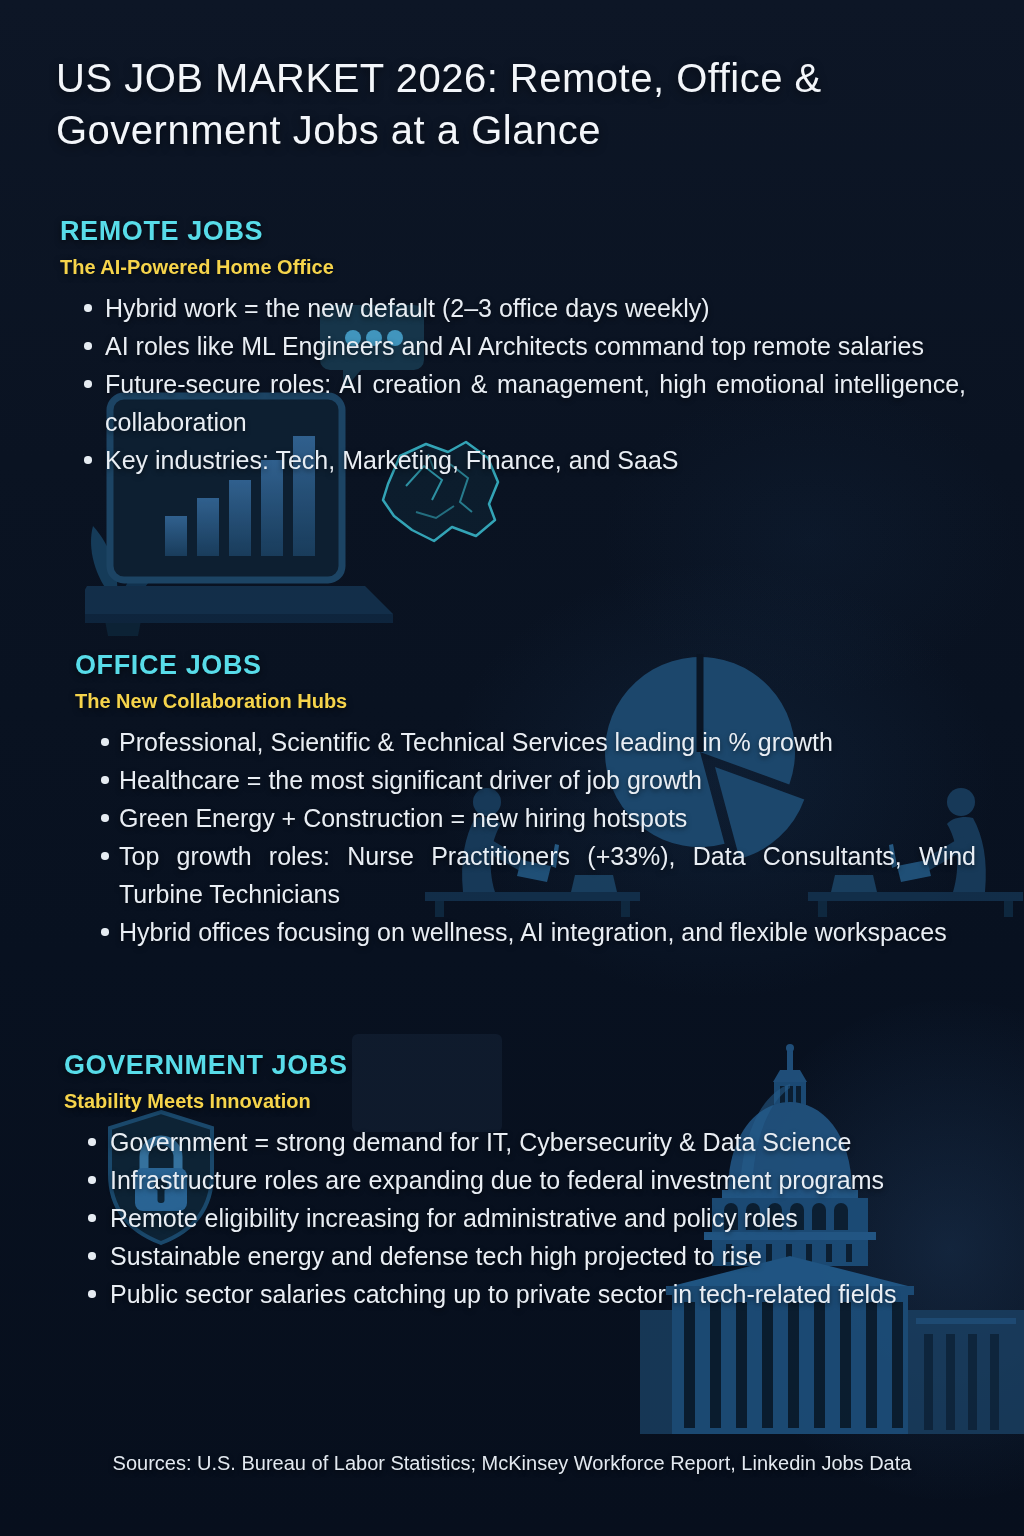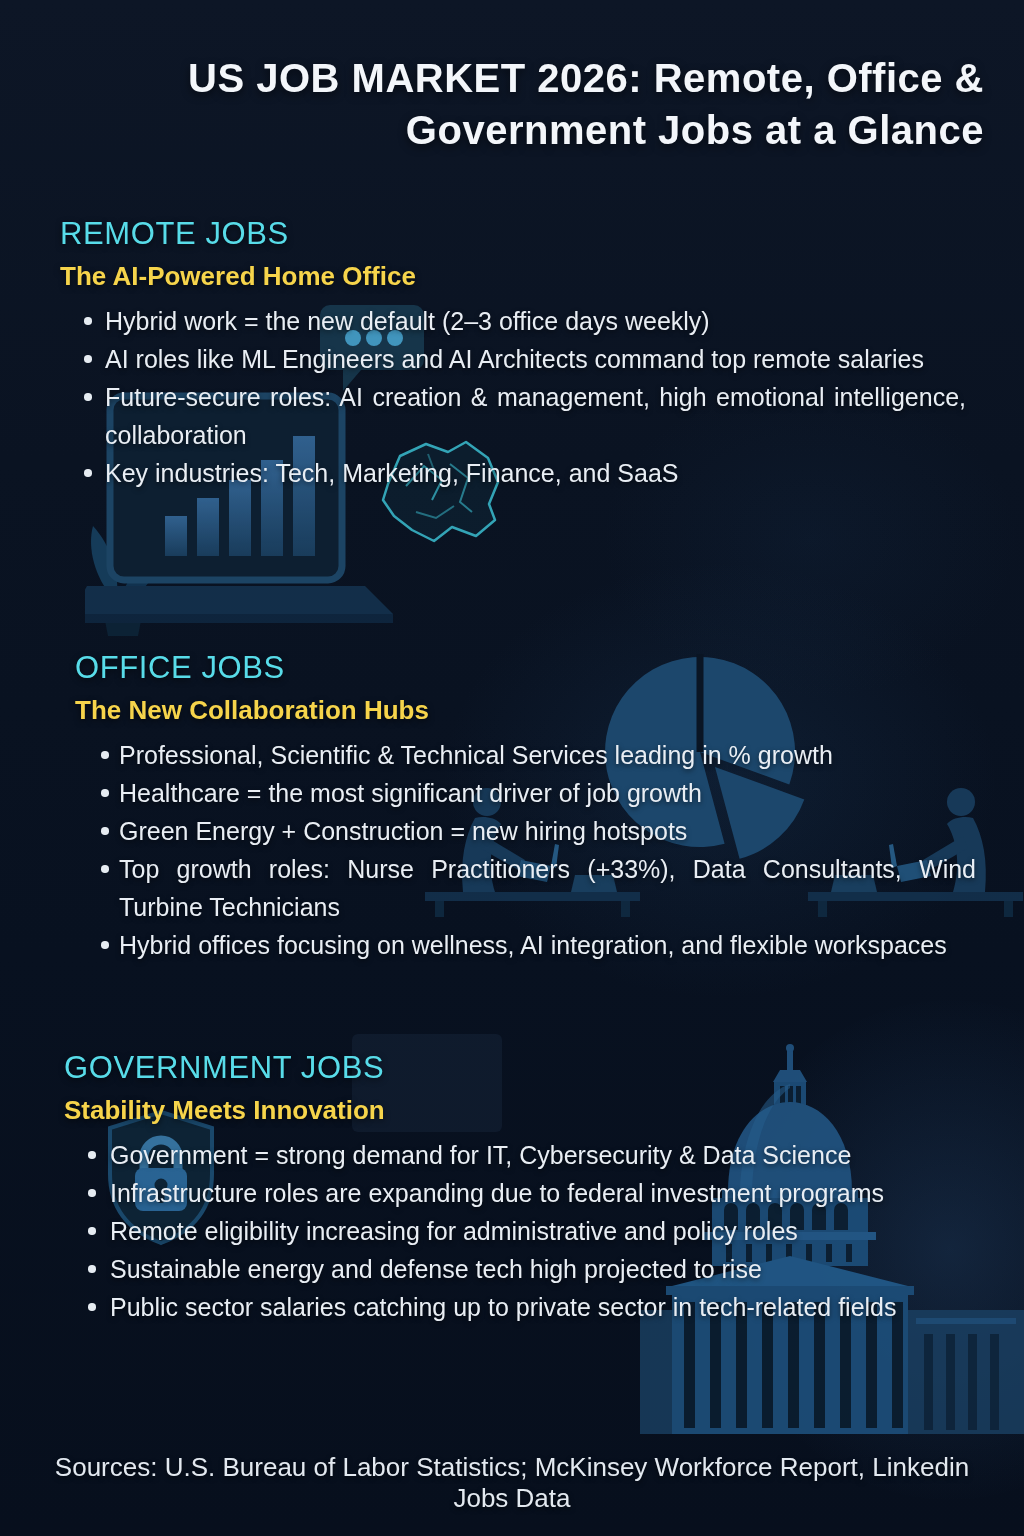--- a/index.html
+++ b/index.html
@@ -20,53 +20,53 @@
     background:radial-gradient(ellipse at center,rgba(52,96,146,.26),rgba(52,96,146,0) 72%);}
   .haze-gov-box{left:352px;top:1034px;width:150px;height:98px;border-radius:6px;
     background:rgba(80,120,165,.10);}
   .haze-mid{left:600px;top:380px;width:420px;height:320px;
     background:radial-gradient(ellipse at center,rgba(28,60,96,.14),rgba(28,60,96,0) 70%);}
   
   .illus{position:absolute;pointer-events:none;}
   .flip{transform:scaleX(-1);}
   
   .title{
-    position:absolute;top:52px;left:36px;right:40px;
-    text-align:right;font-weight:bold;font-size:40px;line-height:52px;
+    position:absolute;top:52px;left:56px;right:40px;
+    text-align:left;font-weight:normal;font-size:40px;line-height:52px;
     color:#f3f6fa;letter-spacing:.5px;
     text-shadow:0 3px 8px rgba(0,0,0,.55);
   }
   .section{position:absolute;}
   .sec-remote{top:216px;left:60px;right:58px;}
   .sec-office{top:650px;left:75px;right:48px;}
   .sec-gov{top:1050px;left:64px;right:58px;}
   .sec-heading{
-    font-size:31px;font-weight:normal;letter-spacing:.6px;
+    font-size:27px;font-weight:bold;letter-spacing:.6px;
     color:#58dce9;text-shadow:0 2px 6px rgba(0,0,0,.6);
   }
   .sec-subheading{
-    margin-top:9px;font-size:26px;font-weight:bold;
+    margin-top:9px;font-size:20px;font-weight:bold;
     color:#f6d44b;text-shadow:0 2px 6px rgba(0,0,0,.6);
   }
   ul.bullets{
     list-style:none;margin:10px 0 0 0;padding:0;
     font-size:25px;line-height:38px;color:#e9eef4;
     text-align:justify;text-shadow:0 2px 5px rgba(0,0,0,.55);
   }
   ul.bullets li{position:relative;padding-left:45px;}
   ul.bullets li::before{
     content:"";position:absolute;left:24px;top:15px;
     width:7.5px;height:7.5px;border-radius:50%;background:#e6ecf2;
   }
   .sec-office ul.bullets li{padding-left:44px;}
   .sec-office ul.bullets li::before{left:26px;}
   .sec-gov ul.bullets li{padding-left:46px;}
   .sources{
     position:absolute;top:1452px;left:30px;right:30px;
-    text-align:center;font-size:26px;color:#e3e9f0;
+    text-align:center;font-size:20px;color:#e3e9f0;
     text-shadow:0 2px 5px rgba(0,0,0,.55);
   }
 </style>
 </head>
 <body>
 
 <div class="poster">
 
   <div class="haze haze-mid"></div>
   <div class="haze haze-pie"></div>

